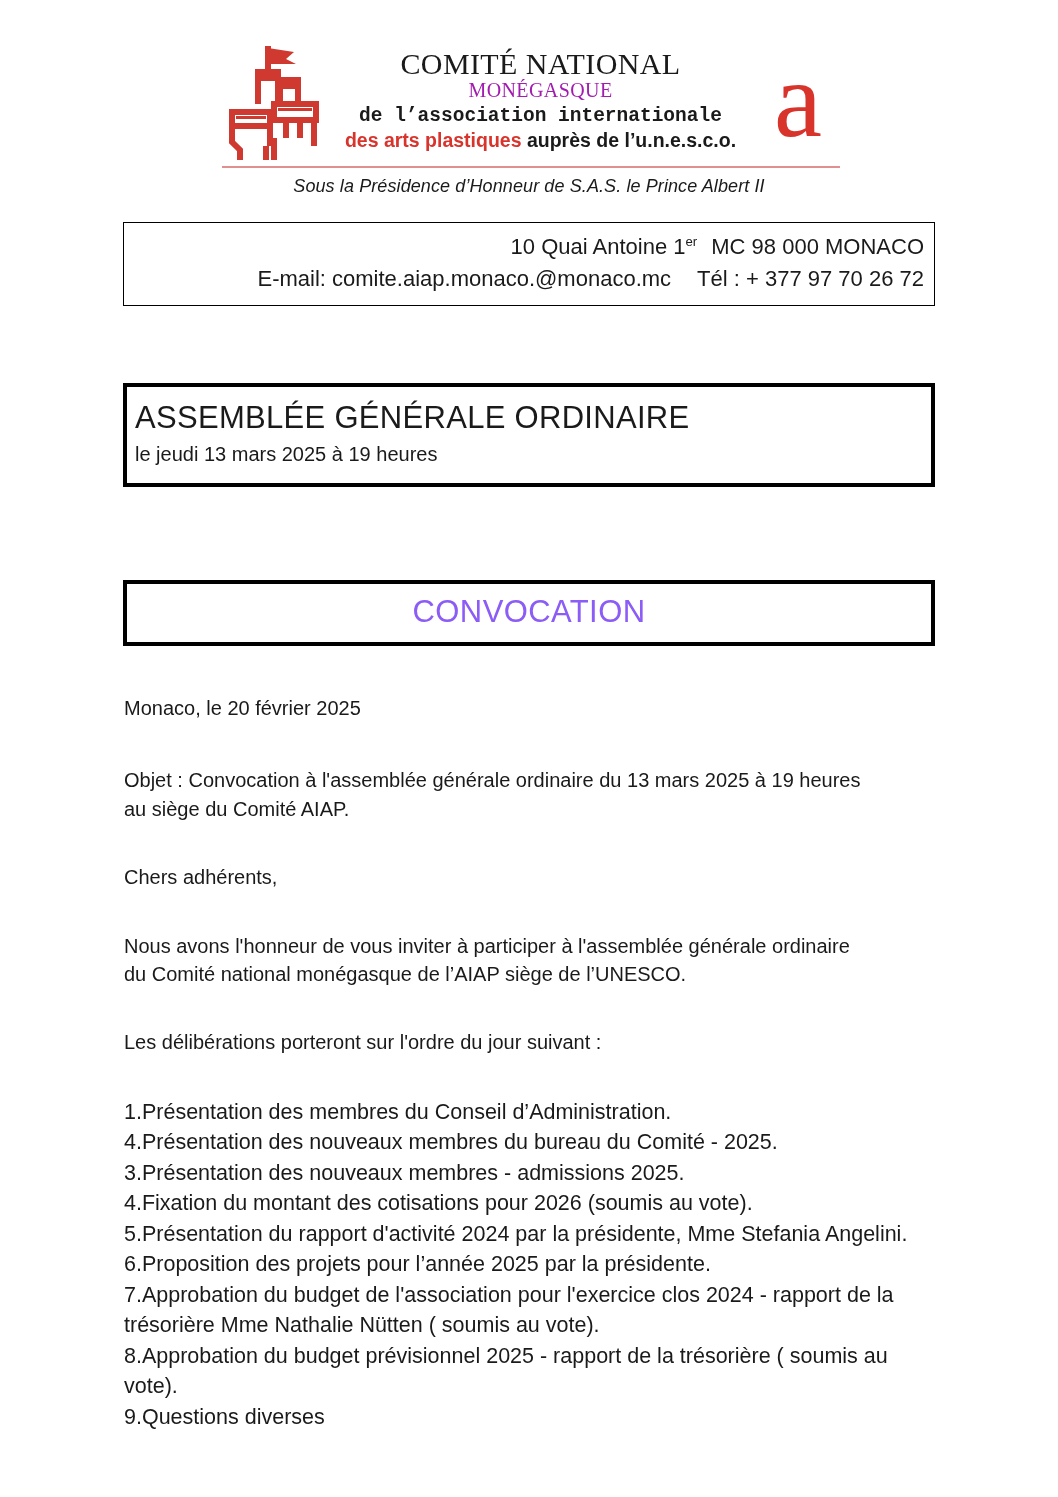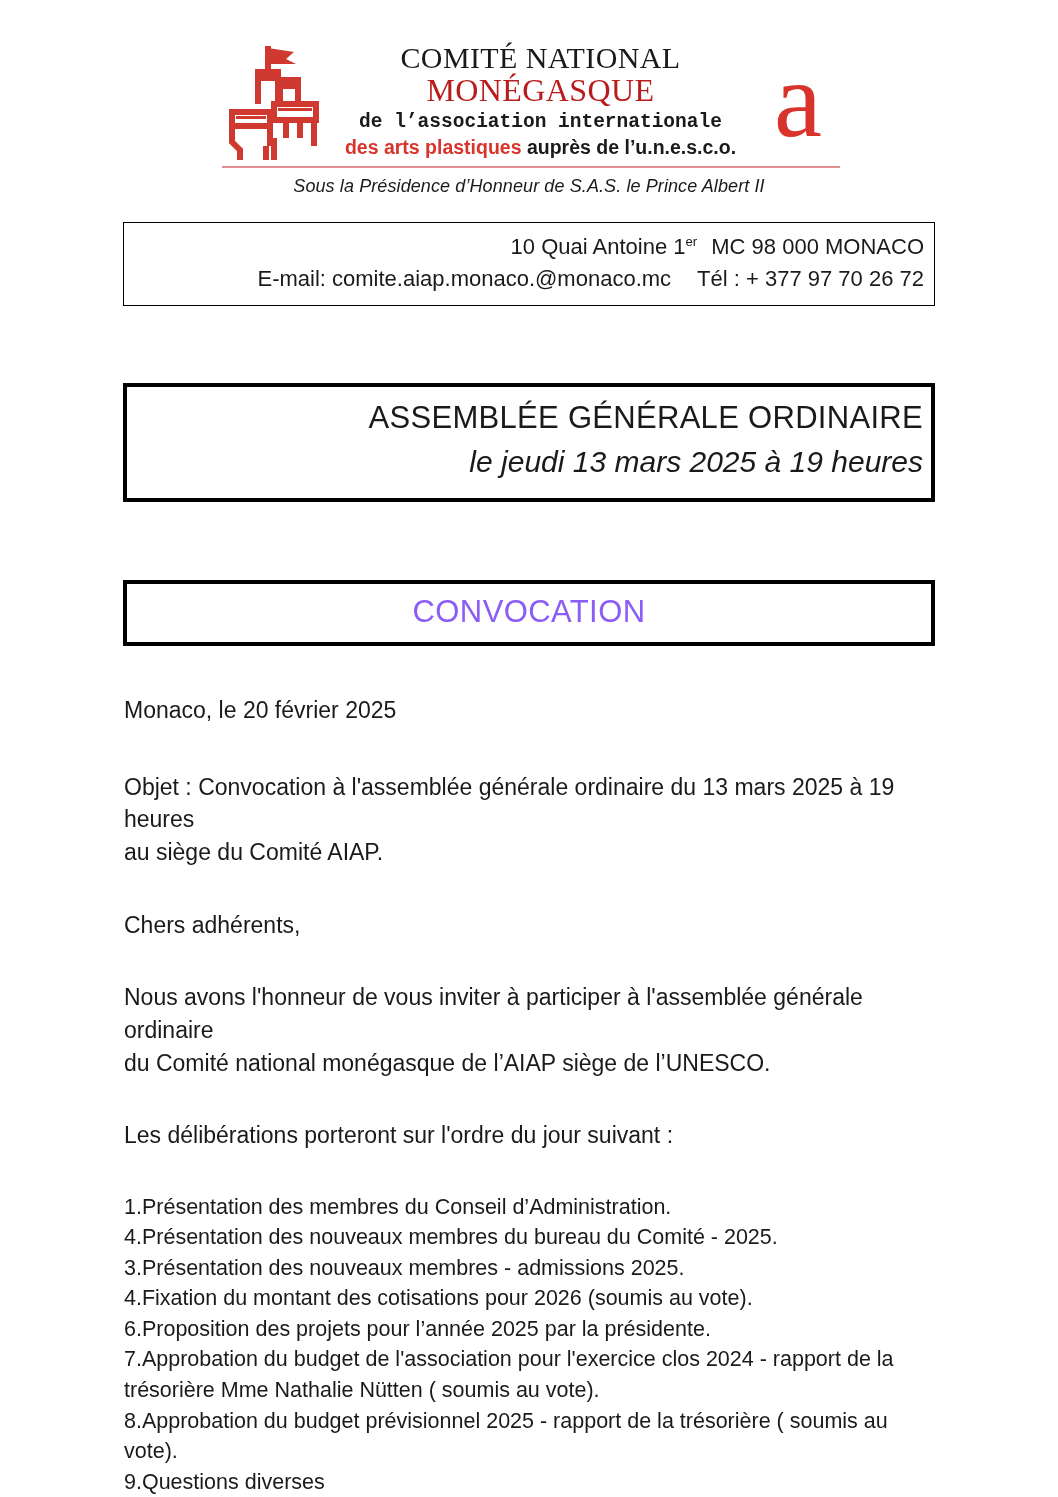--- a/index.html
+++ b/index.html
@@ -48,23 +48,23 @@
   .org-line1 {
     font-family: "Liberation Serif", serif;
     font-size: 30px;
     letter-spacing: 0.4px;
     color: #1a1a1a;
     line-height: 1.03;
     white-space: nowrap;
   }
   .org-line2 {
     font-family: "Liberation Serif", serif;
-    font-size: 32px;
+    font-size: 20px;
     letter-spacing: 0.4px;
-    color: #b91c1c;
+    color: #a21caf;
     line-height: 1.05;
     white-space: nowrap;
   }
   .org-line3 {
     font-family: Liberation Mono, monospace;
     font-size: 19.5px;
     font-weight: bold;
     color: #1a1a1a;
     line-height: 1.25;
     margin-top: 3px;
@@ -135,35 +135,34 @@
   }
 
   .title-box {
     position: absolute;
     left: 123px;
     top: 383px;
     width: 812px;
     border: 4px solid #000000;
     box-sizing: border-box;
     padding: 10px 8px 14px 8px;
-    text-align: right;
+    text-align: left;
   }
   .title-main {
     font-size: 31px;
     line-height: 1.35;
     color: #1a1a1a;
     letter-spacing: 0.3px;
     white-space: nowrap;
   }
   .title-sub {
-    font-size: 30px;
+    font-size: 20px;
     line-height: 1.5;
     color: #1a1a1a;
     white-space: nowrap;
-    font-style: italic;
   }
 
   .convocation-box {
     position: absolute;
     left: 123px;
     top: 580px;
     width: 812px;
     border: 4px solid #000000;
     box-sizing: border-box;
     padding: 9px 8px 12px 8px;
@@ -178,21 +177,21 @@
   }
 
   
   .letter-body {
     position: absolute;
     left: 124px;
     top: 694px;
     width: 818px;
   }
   .para {
-    font-size: 23px;
+    font-size: 20px;
     line-height: 1.42;
     color: #1a1a1a;
     margin: 0;
   }
   .gap-lg { height: 44px; }
   .gap-md { height: 40px; }
   .agenda {
     list-style: none;
     margin: 0;
     padding: 0;
@@ -298,18 +297,19 @@
 
   <p class="para">Les délibérations porteront sur l'ordre du jour suivant :</p>
 
   <div class="gap-md"></div>
 
   <ul class="agenda">
     <li>1.Présentation des membres du Conseil d’Administration.</li>
     <li>4.Présentation des nouveaux membres du bureau du Comité - 2025.</li>
     <li>3.Présentation des nouveaux membres - admissions 2025.</li>
     <li>4.Fixation du montant des cotisations pour 2026  (soumis au vote).</li>
+    <li>5.Présentation du rapport d'activité 2024 par la présidente, Mme Stefania Angelini.</li>
     <li>6.Proposition des projets pour l’année 2025 par la présidente.</li>
     <li>7.Approbation du budget de l'association pour l'exercice clos 2024 - rapport de la trésorière Mme Nathalie Nütten ( soumis au vote).</li>
     <li>8.Approbation du budget prévisionnel 2025 - rapport de la trésorière ( soumis au vote).</li>
     <li>9.Questions diverses</li>
   </ul>
 </div>
 
 </body></html>

